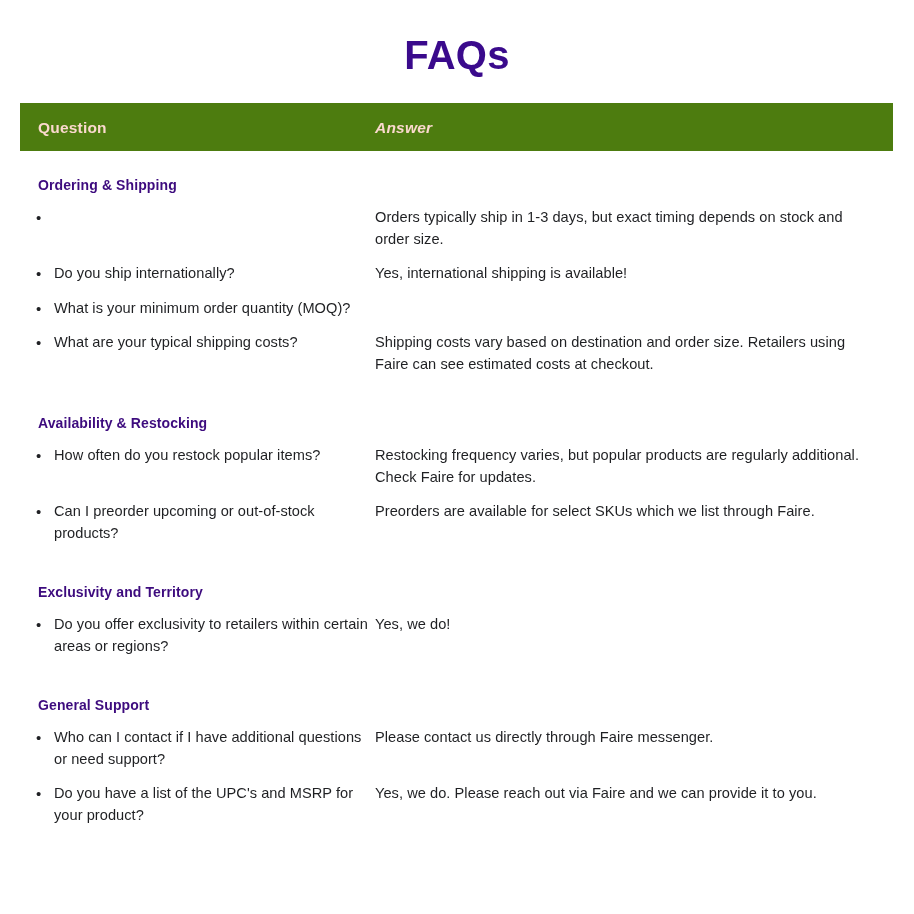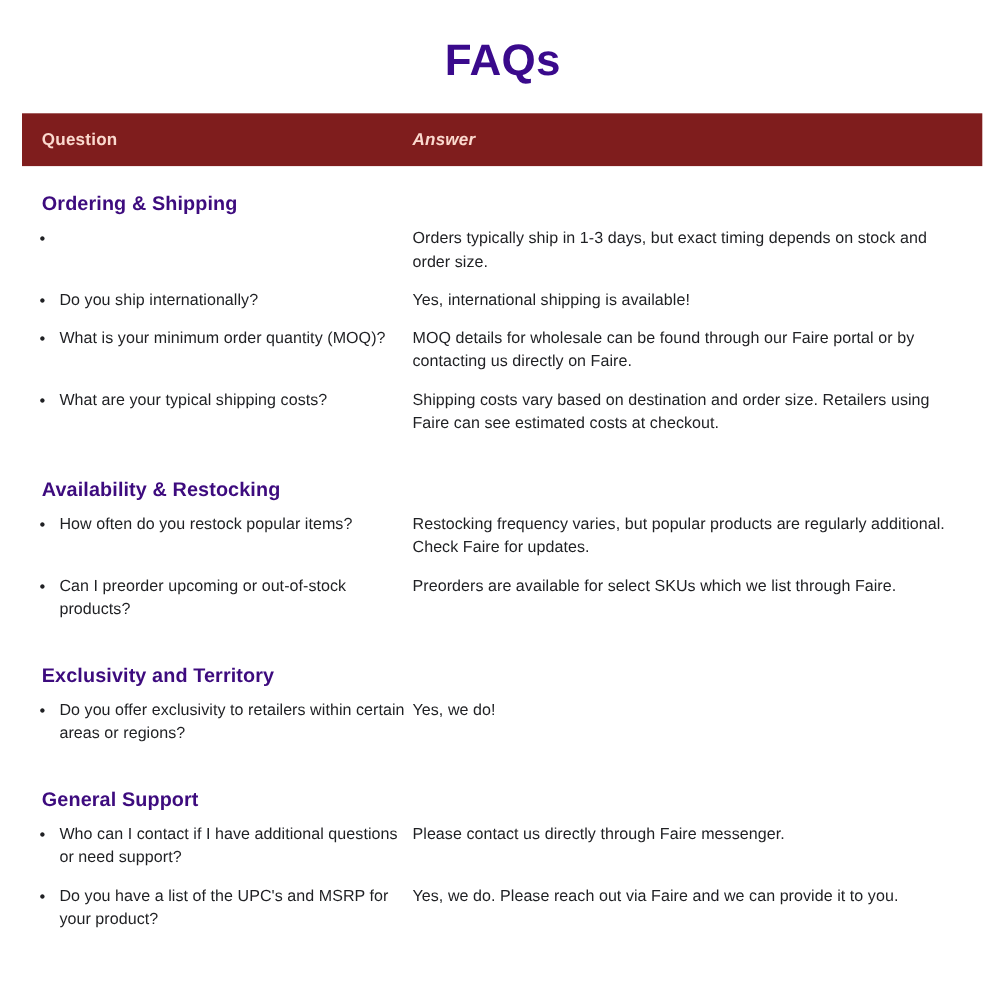--- a/index.html
+++ b/index.html
@@ -36,21 +36,21 @@
     line-height: 38px;
   }
 
   
   .table-head {
     position: absolute;
     top: 103px;
     left: 20px;
     width: 873px;
     height: 48px;
-    background: #7f1d1d;
+    background: #4d7c0f;
   }
   .th {
     position: absolute;
     top: 15px;
     font-size: 15.5px;
     font-weight: bold;
     color: #FBD9CE;
     letter-spacing: 0.2px;
     line-height: 19px;
   }
@@ -63,21 +63,21 @@
     top: 151px;
     left: 20px;
     width: 873px;
   }
 
   .section {
     position: relative;
   }
   .section-title {
     color: #3D0B7E;
-    font-size: 18px;
+    font-size: 14px;
     font-weight: bold;
     line-height: 18px;
     padding: 0 0 0 18px;
     letter-spacing: 0.1px;
   }
   .sec-0 { padding-top: 25px; }
   .sec-n { padding-top: 39px; }
 
   .qa-row {
     position: relative;
@@ -138,21 +138,20 @@
         <div class="qa-row">
           <div class="q-cell"><span class="q-bullet">•</span></div>
           <div class="a-cell"><span class="a-text">Orders typically ship in 1-3 days, but exact timing depends on stock and order size.</span></div>
         </div>
         <div class="qa-row">
           <div class="q-cell"><span class="q-bullet">•</span><span class="q-text">Do you ship internationally?</span></div>
           <div class="a-cell"><span class="a-text">Yes, international shipping is available!</span></div>
         </div>
         <div class="qa-row">
           <div class="q-cell"><span class="q-bullet">•</span><span class="q-text">What is your minimum order quantity (MOQ)?</span></div>
-          <div class="a-cell"><span class="a-text">MOQ details for wholesale can be found through our Faire portal or by contacting us directly on Faire.</span></div>
         </div>
         <div class="qa-row">
           <div class="q-cell"><span class="q-bullet">•</span><span class="q-text">What are your typical shipping costs?</span></div>
           <div class="a-cell"><span class="a-text">Shipping costs vary based on destination and order size. Retailers using Faire can see estimated costs at checkout.</span></div>
         </div>
       </div>
       <div class="section">
         <div class="section-title sec-n">Availability &amp; Restocking</div>
         <div class="qa-row">
           <div class="q-cell"><span class="q-bullet">•</span><span class="q-text">How often do you restock popular items?</span></div>

